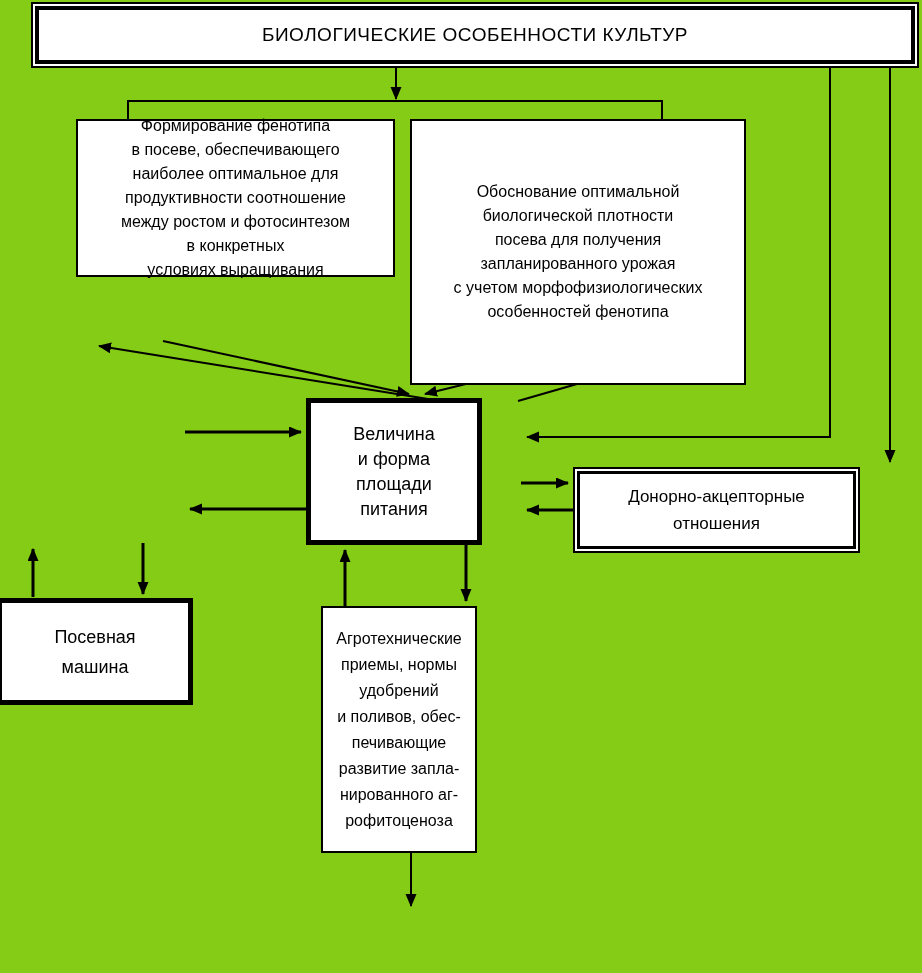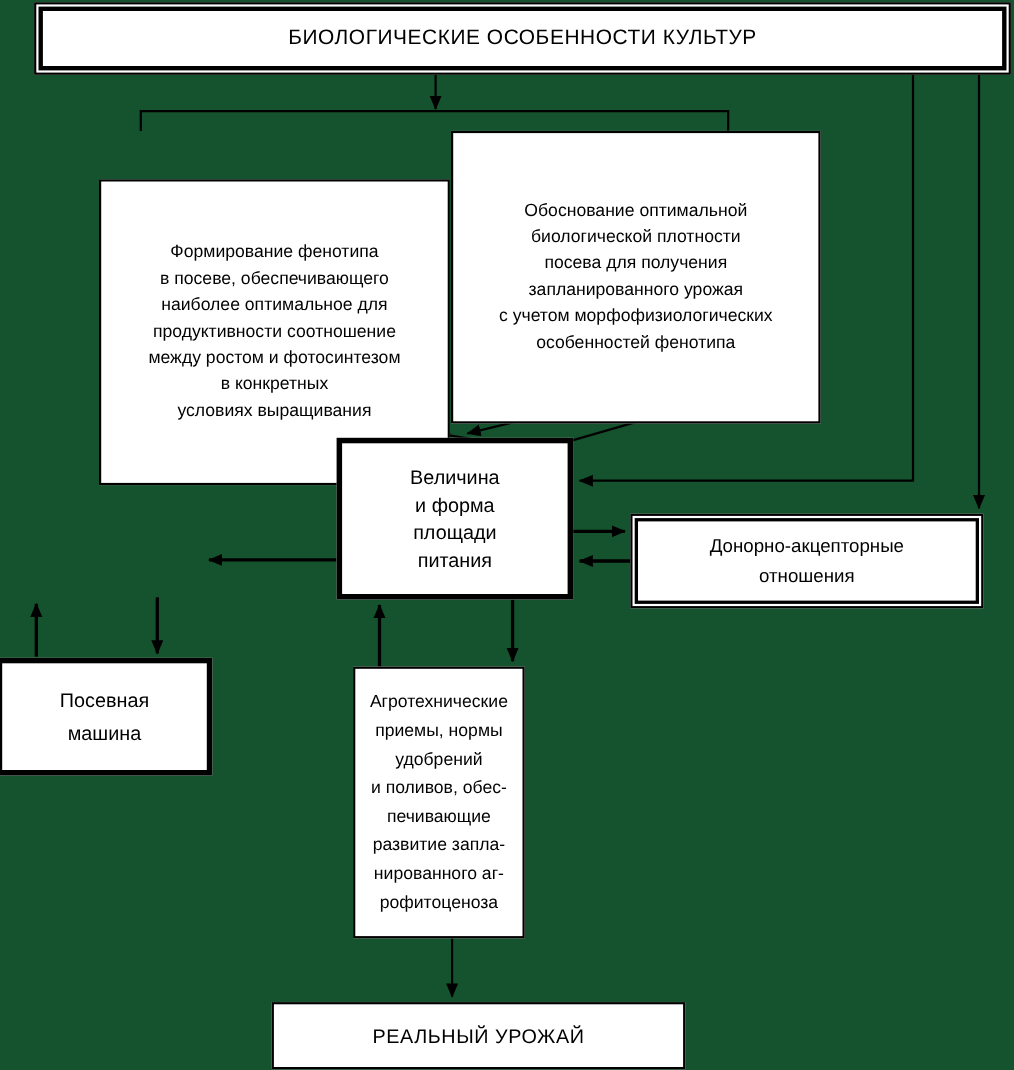--- a/index.html
+++ b/index.html
@@ -1,20 +1,20 @@
 <!DOCTYPE html>
 <html><head>
 <meta charset="utf-8">
 <style>
   html, body { margin: 0; padding: 0; background: #fff; }
   #stage {
     position: relative;
     width: 922px;
     height: 973px;
-    background: #14532d;
+    background: #84cc16;
     font-family: "Liberation Sans", sans-serif;
     color: #000;
     overflow: hidden;
   }
   #connectors {
     position: absolute;
     inset: 0;
     z-index: 1;
     pointer-events: none;
   }
@@ -91,66 +91,63 @@
     <line x1="466" y1="545" x2="466" y2="601" stroke-width="3" marker-end="url(#ah)"></line>
 
     <line x1="411" y1="853" x2="411" y2="906" stroke-width="2" marker-end="url(#ah)"></line>
   </svg>
 
   <div class="node dbl" style="left:31px; top:2px; width:888px; height:66px;">
     <div class="dbl-inner"></div>
     <div class="node-text title-text">БИОЛОГИЧЕСКИЕ ОСОБЕННОСТИ КУЛЬТУР</div>
   </div>
 
-  <div class="node" style="left:90px; top:119px; width:319px; height:278px;margin-top:44px;">
+  <div class="node" style="left:76px; top:119px; width:319px; height:158px;">
     <div class="node-text">Формирование фенотипа
 в посеве, обеспечивающего
 наиболее оптимальное для
 продуктивности соотношение
 между ростом и фотосинтезом
 в конкретных
 условиях выращивания</div>
   </div>
 
   <div class="node" style="left:410px; top:119px; width:336px; height:266px;">
     <div class="node-text">Обоснование оптимальной
 биологической плотности
 посева для получения
 запланированного урожая
 с учетом морфофизиологических
 особенностей фенотипа</div>
   </div>
 
-  <div class="node thick" style="left:306px; top:398px; width:215px; height:147px;">
+  <div class="node thick" style="left:306px; top:398px; width:176px; height:147px;">
     <div class="node-text big-text">Величина
 и форма
 площади
 питания</div>
   </div>
 
 
   <div class="node thick" style="left:-3px; top:598px; width:196px; height:107px;">
     <div class="node-text seed-text">Посевная
 машина</div>
   </div>
 
-  <div class="node dbl" style="left:573px; top:467px; width:321px; height:86px;">
+  <div class="node dbl" style="left:573px; top:467px; width:287px; height:86px;">
     <div class="dbl-inner thin3"></div>
     <div class="node-text donor-text">Донорно-акцепторные
 отношения</div>
   </div>
 
   <div class="node" style="left:321px; top:606px; width:156px; height:247px;">
     <div class="node-text agro-text">Агротехнические
 приемы, нормы
 удобрений
 и поливов, обес-
 печивающие
 развитие запла-
 нированного аг-
 рофитоценоза</div>
   </div>
 
-  <div class="node" style="left:247px; top:911px; width:376px; height:61px;">
-    <div class="node-text harvest-text">РЕАЛЬНЫЙ УРОЖАЙ</div>
-  </div>
 
 </div>
 
 </body></html>

